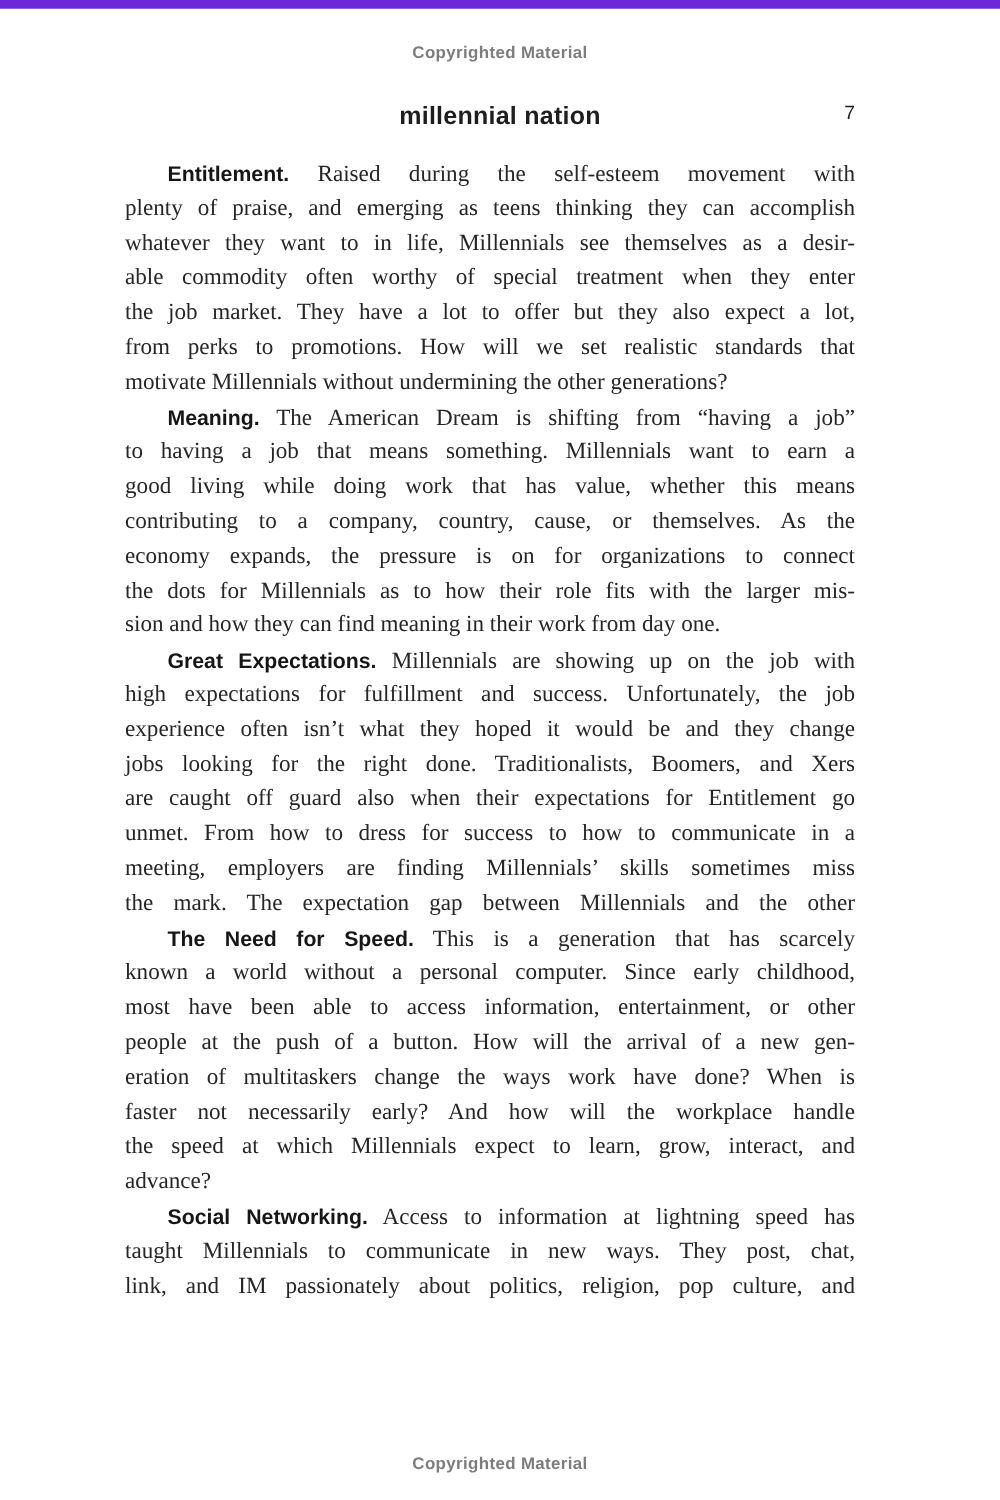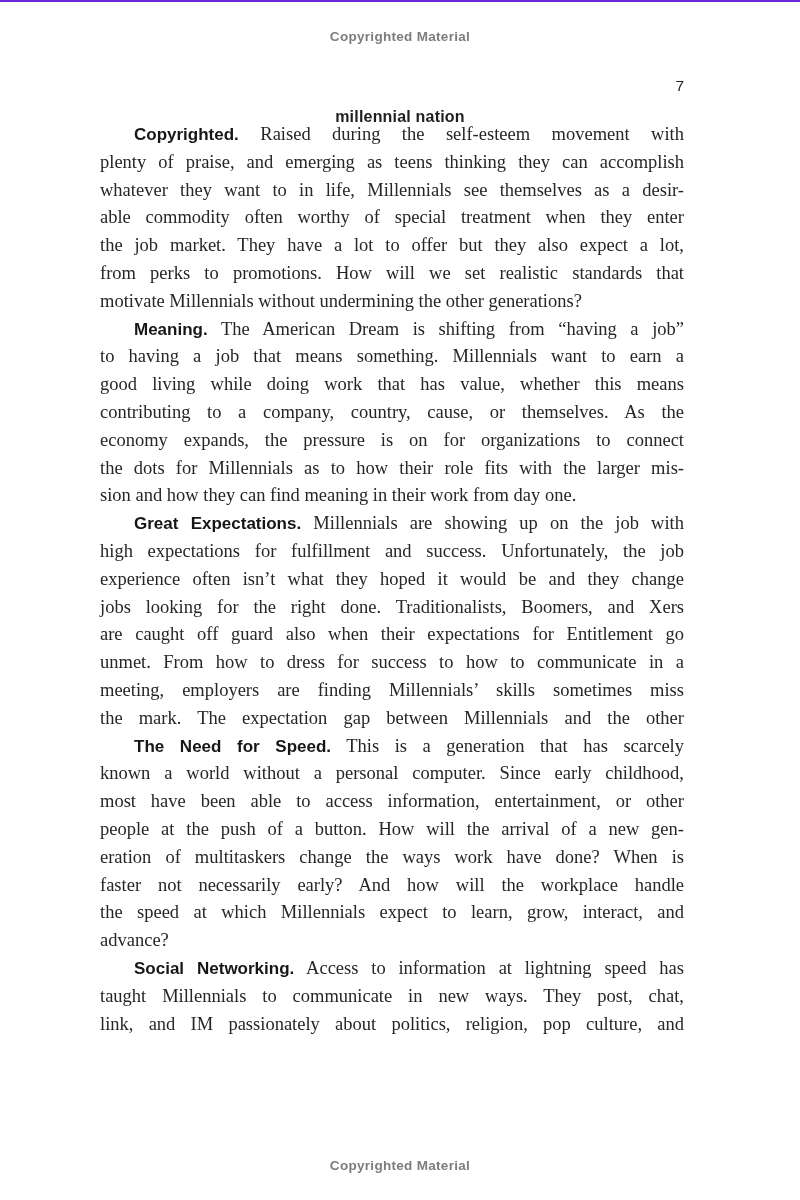--- a/index.html
+++ b/index.html
@@ -10,21 +10,21 @@
     --watermark: #7d7d7d;
   }
   * { margin: 0; padding: 0; box-sizing: border-box; }
   html, body { background: #fff; }
   .page {
     position: relative;
     width: 800px;
     height: 1200px;
     background: var(--background);
     overflow: hidden;
-    border-top: 2px solid #6d28d9;
+    border-top: 7px solid #6d28d9;
     font-family: "Liberation Serif", "DejaVu Serif", serif;
   }
   .watermark {
     position: absolute;
     left: 0;
     width: 800px;
     text-align: center;
     font-family: "Liberation Sans", "DejaVu Sans", sans-serif;
     font-weight: 700;
     font-size: 13.5px;
@@ -40,24 +40,23 @@
     width: 800px;
     height: 20px;
     font-family: "Liberation Sans", "DejaVu Sans", sans-serif;
     color: var(--header-text);
   }
   .running-header .title {
     position: absolute;
     left: 0;
     width: 800px;
     text-align: center;
-    font-size: 16px;
+    font-size: 20px;
     font-weight: 600;
     letter-spacing: 0.2px;
-    margin-top: 31px;
   }
   .running-header .pagenum {
     position: absolute;
     right: 116px;
     top: 0;
     font-size: 15.5px;
     font-weight: 500;
   }
   .body-text {
     position: absolute;
@@ -94,21 +93,21 @@
 
   <div class="watermark top">Copyrighted Material</div>
 
   <div class="running-header">
     <div class="title">millennial nation</div>
     <div class="pagenum">7</div>
   </div>
 
   <div class="body-text" id="body-text">
       <div class="para">
-        <div class="line first"><span class="lead">Copyrighted.</span> Raised during the self-esteem movement with</div>
+        <div class="line first"><span class="lead">Entitlement.</span> Raised during the self-esteem movement with</div>
         <div class="line">plenty of praise, and emerging as teens thinking they can accomplish</div>
         <div class="line">whatever they want to in life, Millennials see themselves as a desir-</div>
         <div class="line">able commodity often worthy of special treatment when they enter</div>
         <div class="line">the job market. They have a lot to offer but they also expect a lot,</div>
         <div class="line">from perks to promotions. How will we set realistic standards that</div>
         <div class="line last">motivate Millennials without undermining the other generations?</div>
       </div>
       <div class="para">
         <div class="line first"><span class="lead">Meaning.</span> The American Dream is shifting from “having a job”</div>
         <div class="line">to having a job that means something. Millennials want to earn a</div>

